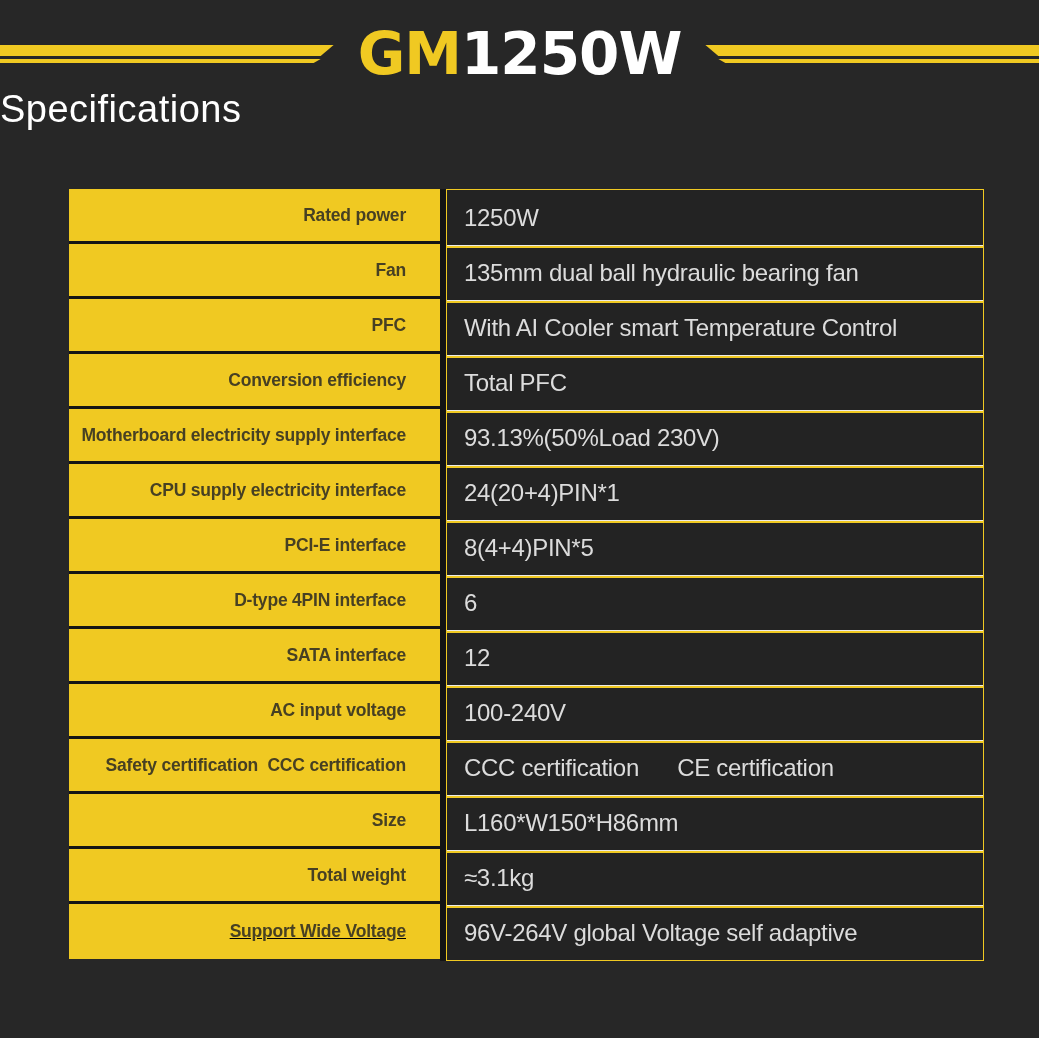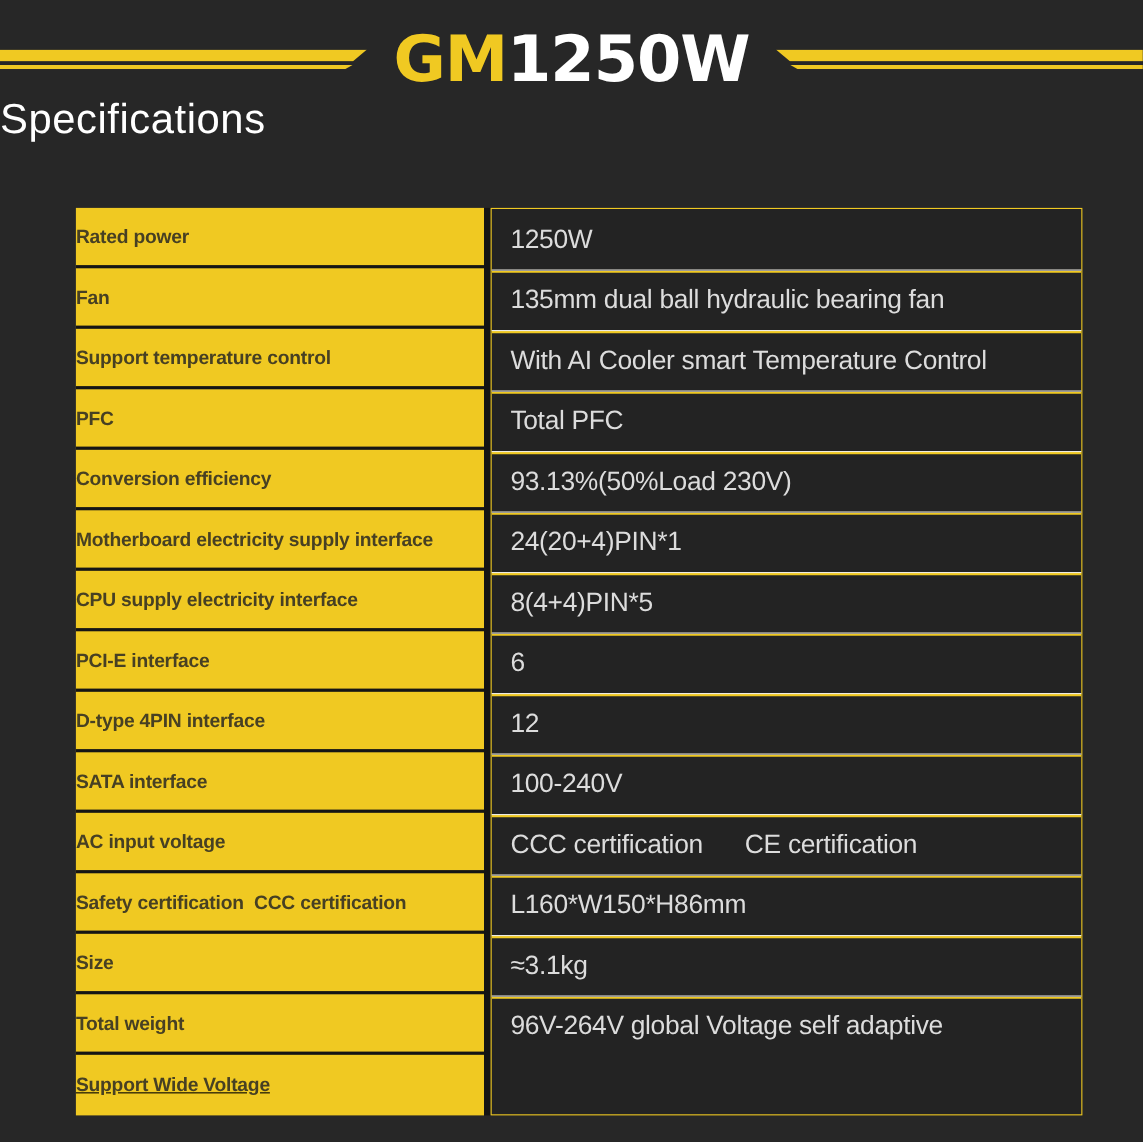--- a/index.html
+++ b/index.html
@@ -70,21 +70,21 @@
     position:absolute;
     top:189px; left:69px;
     width:915px;
     display:flex;
   }
   .label-col { width:371px; display:flex; flex-direction:column; }
   .label-cell {
     height:55px;
     background: var(--accent-yellow);
     border-bottom: 3px solid var(--divider-dark);
-    display:flex; align-items:center; justify-content:flex-start;
+    display:flex; align-items:center; justify-content:flex-end;
     padding-right:34px;
   }
   .label-cell:last-child { border-bottom:none;text-decoration:underline; }
   .label-cell .cell-text {
     font-size:17.5px; font-weight:bold; color:var(--label-text);
     white-space:pre; letter-spacing:-0.2px;
   }
   .col-gap { width:6px; background:var(--gap-dark); }
   .value-col {
     width:538px;
@@ -128,23 +128,20 @@
 
   <main class="spec-table">
     <div class="label-col">
       <div class="label-cell">
           <span class="cell-text">Rated power</span>
         </div>
       <div class="label-cell">
           <span class="cell-text">Fan</span>
         </div>
       <div class="label-cell">
-          <span class="cell-text">Support temperature control</span>
-        </div>
-      <div class="label-cell">
           <span class="cell-text">PFC</span>
         </div>
       <div class="label-cell">
           <span class="cell-text">Conversion efficiency</span>
         </div>
       <div class="label-cell">
           <span class="cell-text">Motherboard electricity supply interface</span>
         </div>
       <div class="label-cell">
           <span class="cell-text">CPU supply electricity interface</span>

